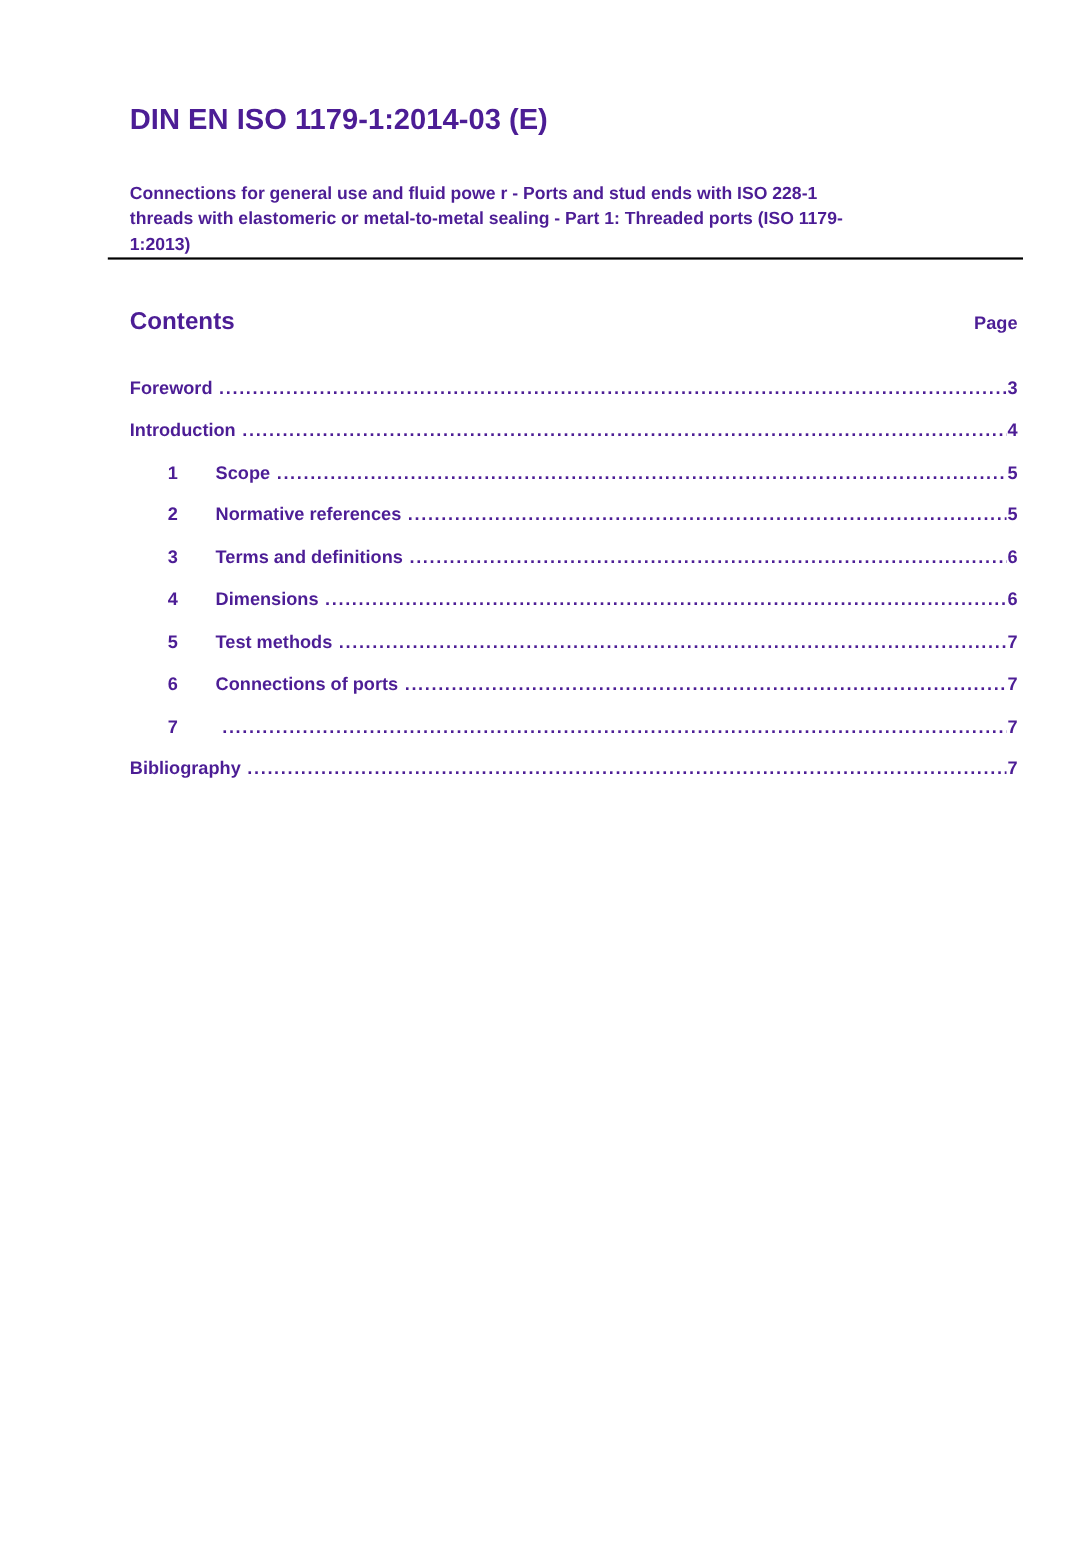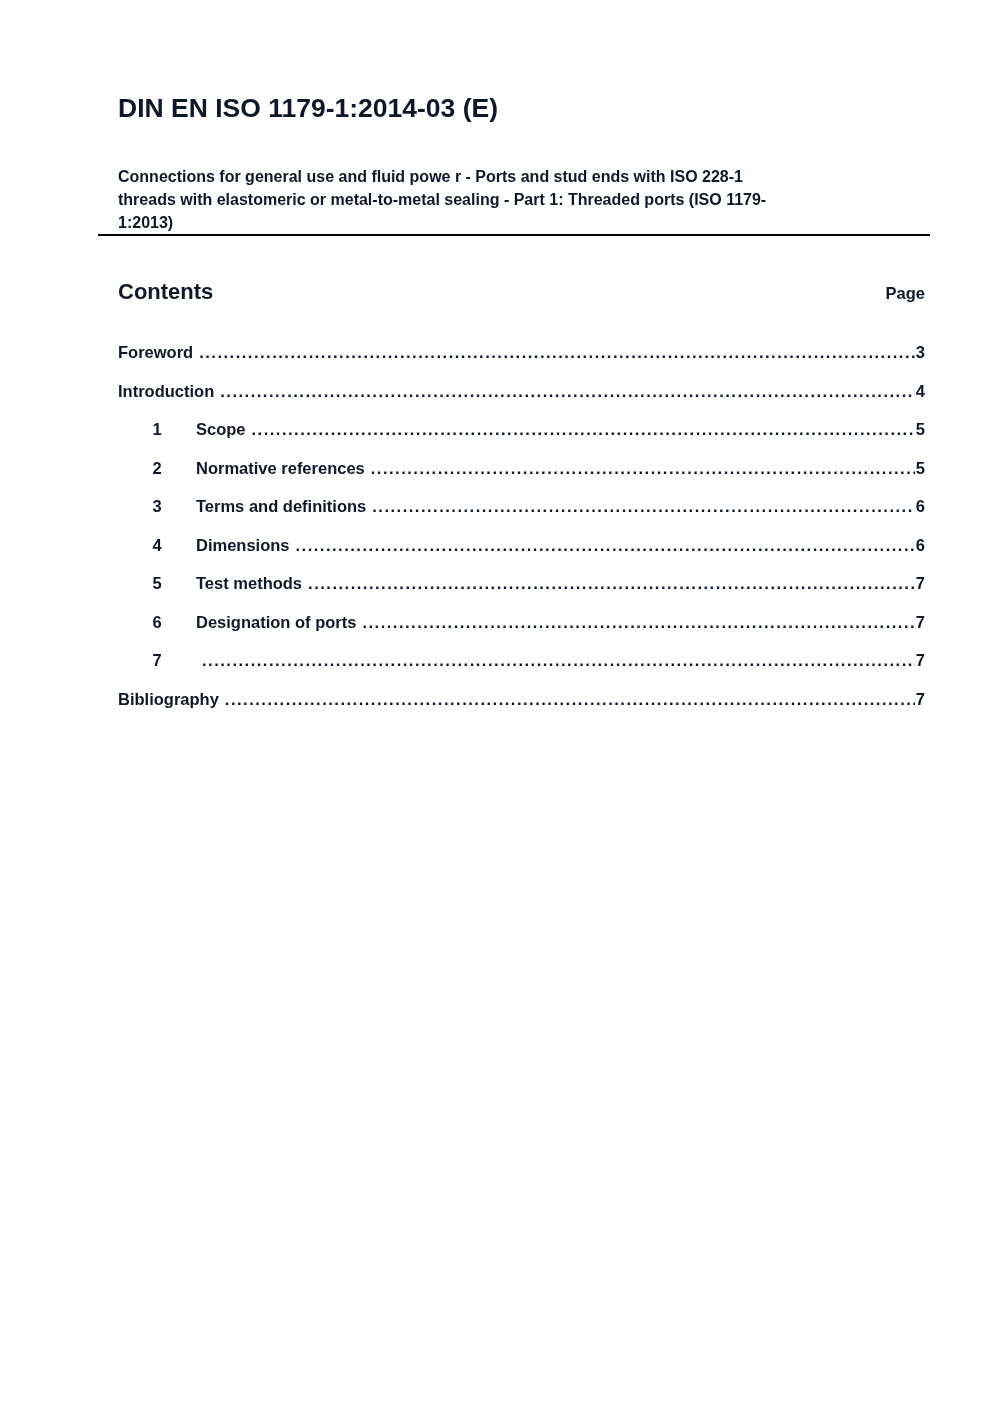--- a/index.html
+++ b/index.html
@@ -5,21 +5,21 @@
   html, body {
     margin: 0;
     padding: 0;
     background: #ffffff;
   }
   .page {
     position: relative;
     width: 992px;
     height: 1009px;
     background: #ffffff;
-    color: #0f172a;
+    color: #4c1d95;
     font-family: "Liberation Sans", "DejaVu Sans", sans-serif;
     font-weight: bold;
     overflow: hidden;
   }
   .content {
     margin-left: 118px;
     width: 807px;
   }
   .doc-code {
     padding-top: 92px;
@@ -176,21 +176,21 @@
           <div class="toc-line">
             <span class="toc-num">5</span>
             <span class="toc-title">Test methods</span>
             <span class="toc-dots"></span>
             <span class="toc-page">7</span>
           </div>
         </div>
         <div class="toc-row">
           <div class="toc-line">
             <span class="toc-num">6</span>
-            <span class="toc-title">Designation of ports</span>
+            <span class="toc-title">Connections of ports</span>
             <span class="toc-dots"></span>
             <span class="toc-page">7</span>
           </div>
         </div>
         <div class="toc-row">
           <div class="toc-line">
             <span class="toc-num">7</span>
             <span class="toc-dots"></span>
             <span class="toc-page">7</span>
           </div>

